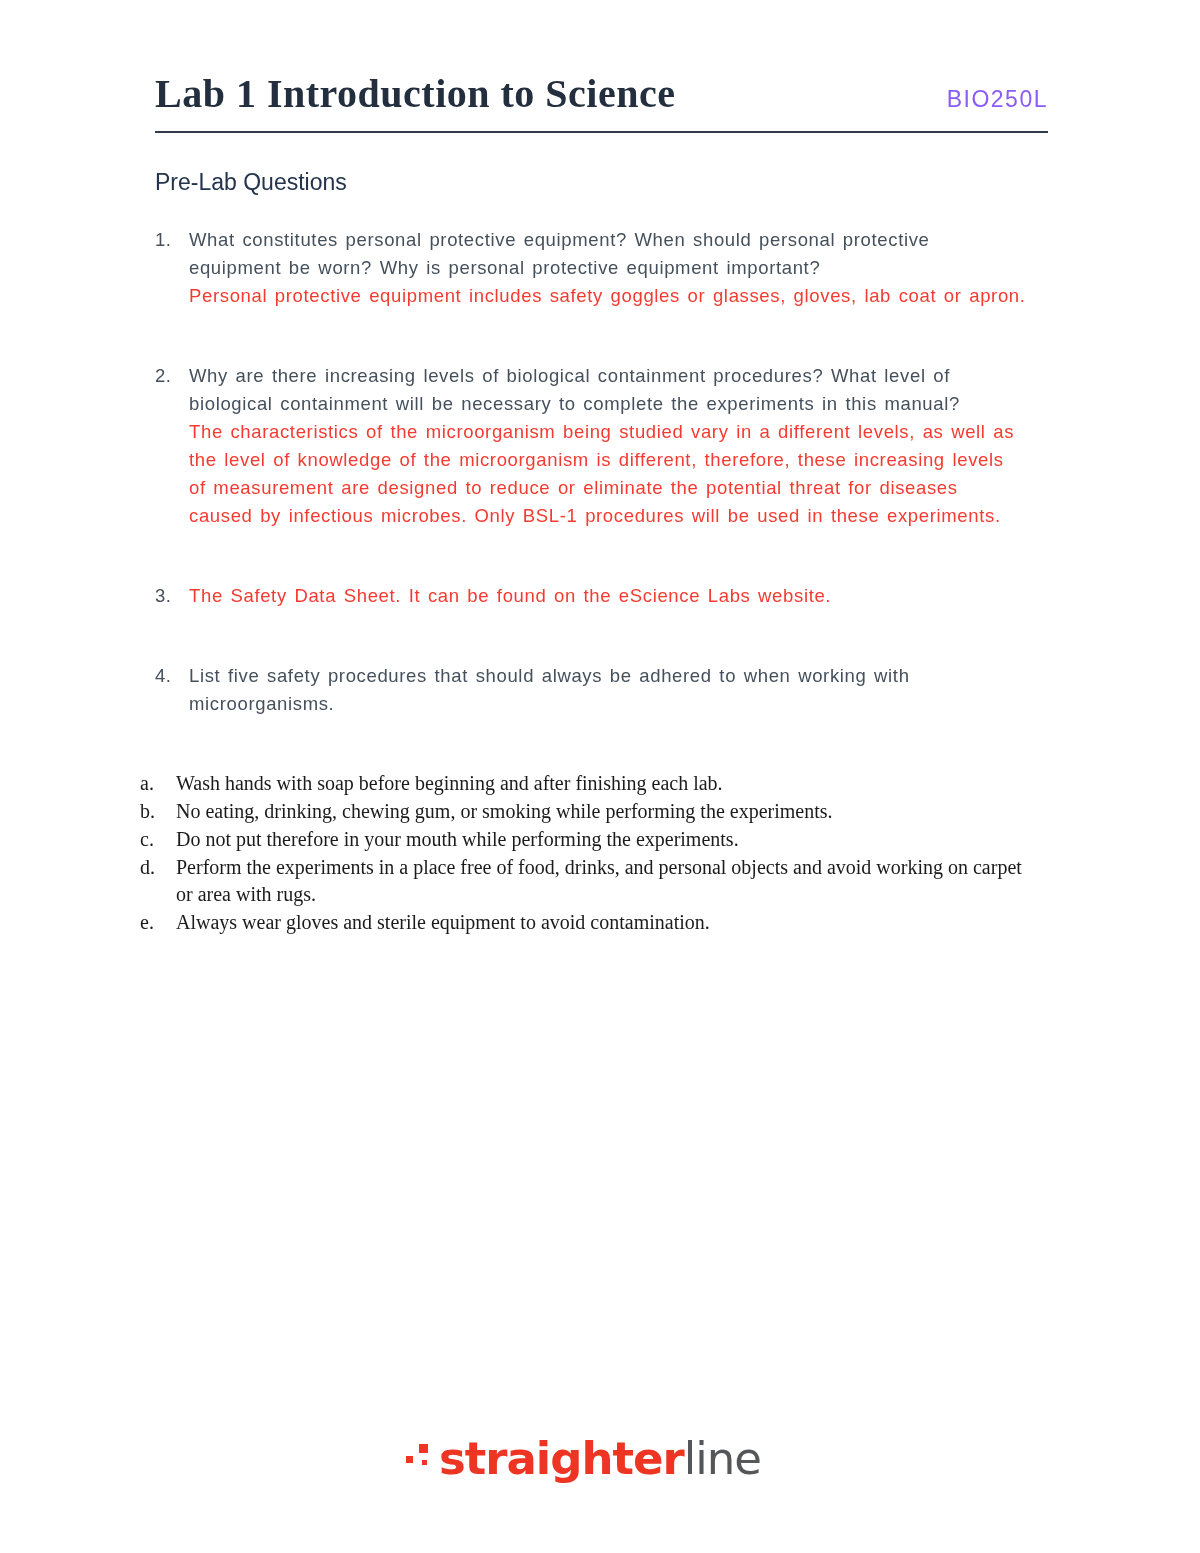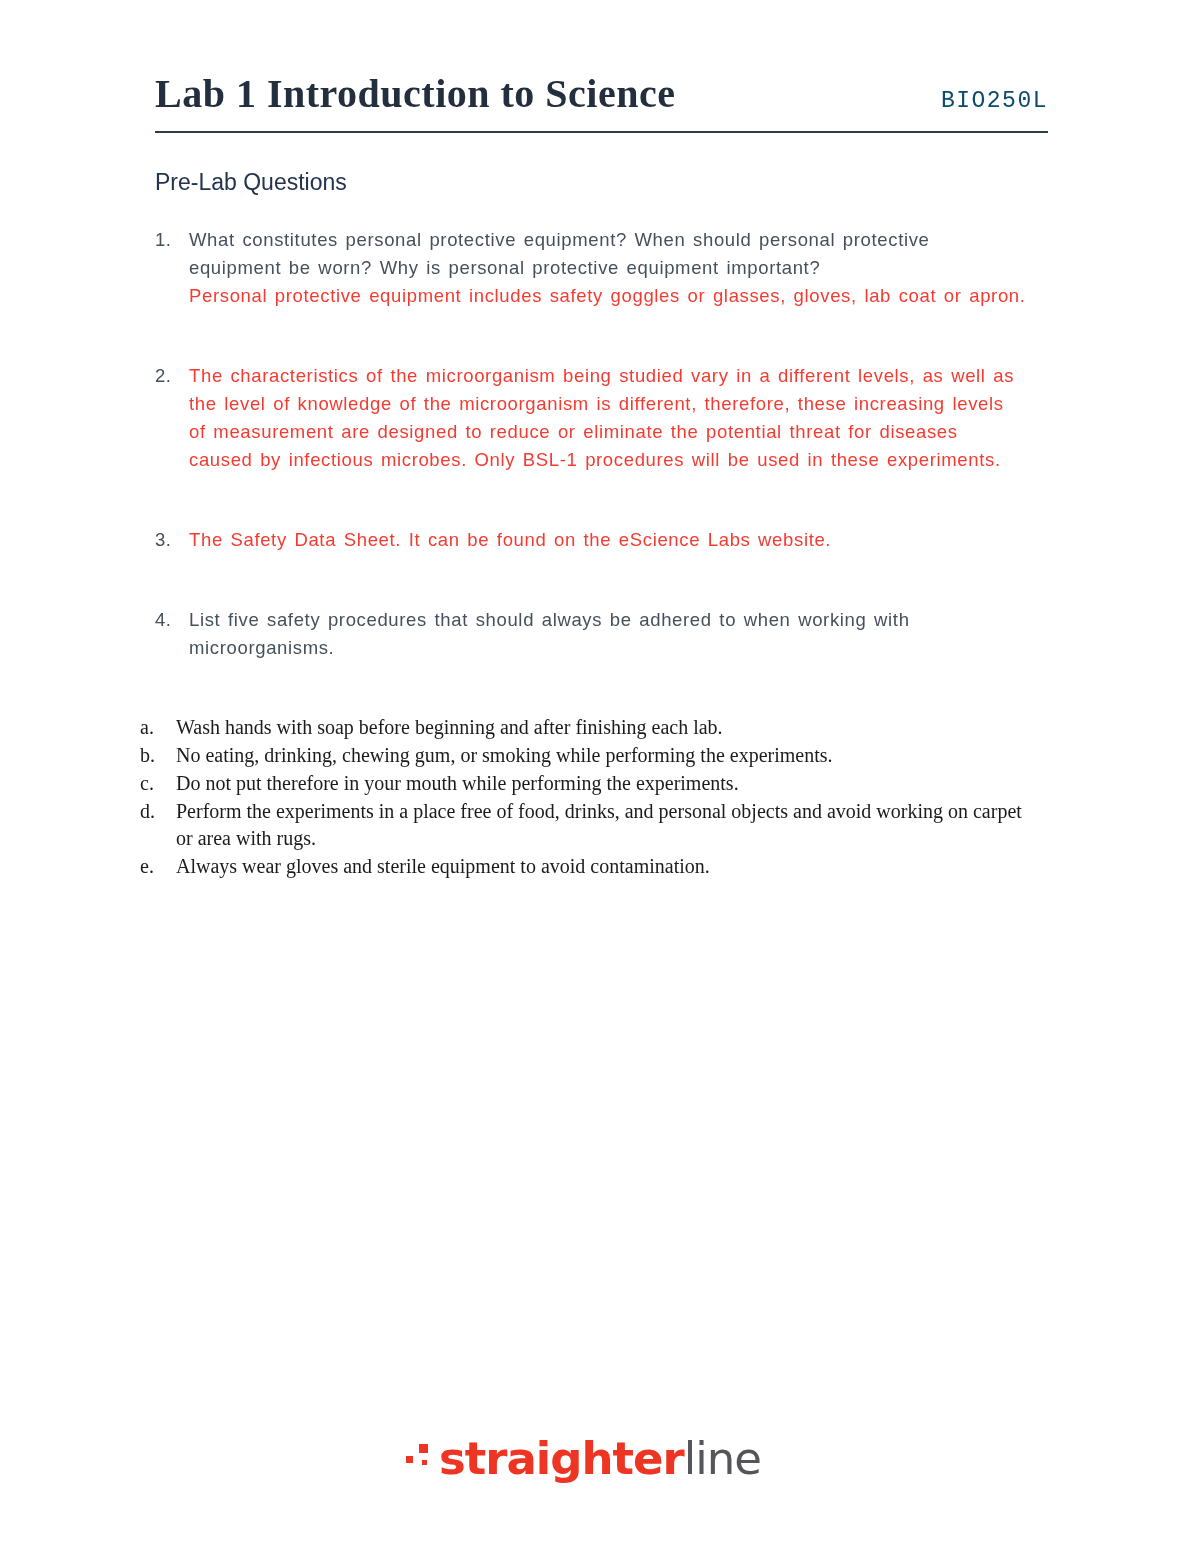--- a/index.html
+++ b/index.html
@@ -16,22 +16,22 @@
   }
   .doc-header {
     display: flex; justify-content: space-between; align-items: baseline; text-align: center;
   }
   .doc-title {
     font-family: "Liberation Serif", serif;
     font-size: 40px; font-weight: 700;
     color: #232f3e; letter-spacing: 0.5px;
   }
   .course-code {
-    font-family: Liberation Mono, monospace;
-    font-size: 23px; color: #0c4a6e; letter-spacing: 1.5px;
+    font-family: Liberation Sans, sans-serif;
+    font-size: 23px; color: #8b5cf6; letter-spacing: 1.5px;
   }
   .title-rule {
     border: none; border-top: 2px solid #303c4c; margin-top: 14px;
   }
   .section-heading {
     margin-top: 36px;
     font-size: 23px; font-weight: 400; color: #24344d;
   }
   .questions { margin-top: 30px; list-style: none; }
   .q-item { display: flex; margin-bottom: 52px; }
@@ -99,20 +99,21 @@
       <span class="q-num">1.</span>
       <div class="q-body">
         <p class="q-text">What constitutes personal protective equipment? When should personal protective equipment be worn? Why is personal protective equipment important?</p>
         <p class="q-answer">Personal protective equipment includes safety goggles or glasses, gloves, lab coat or apron.</p>
       </div>
     </div>
 
     <div class="q-item">
       <span class="q-num">2.</span>
       <div class="q-body">
+        <p class="q-text">Why are there increasing levels of biological containment procedures? What level of biological containment will be necessary to complete the experiments in this manual?</p>
         <p class="q-answer">The characteristics of the microorganism being studied vary in a different levels, as well as the level of knowledge of the microorganism is different, therefore, these increasing levels of measurement are designed to reduce or eliminate the potential threat for diseases caused by infectious microbes. Only BSL-1 procedures will be used in these experiments.</p>
       </div>
     </div>
 
     <div class="q-item">
       <span class="q-num">3.</span>
       <div class="q-body">
         <p class="q-answer">The Safety Data Sheet. It can be found on the eScience Labs website.</p>
       </div>
     </div>

